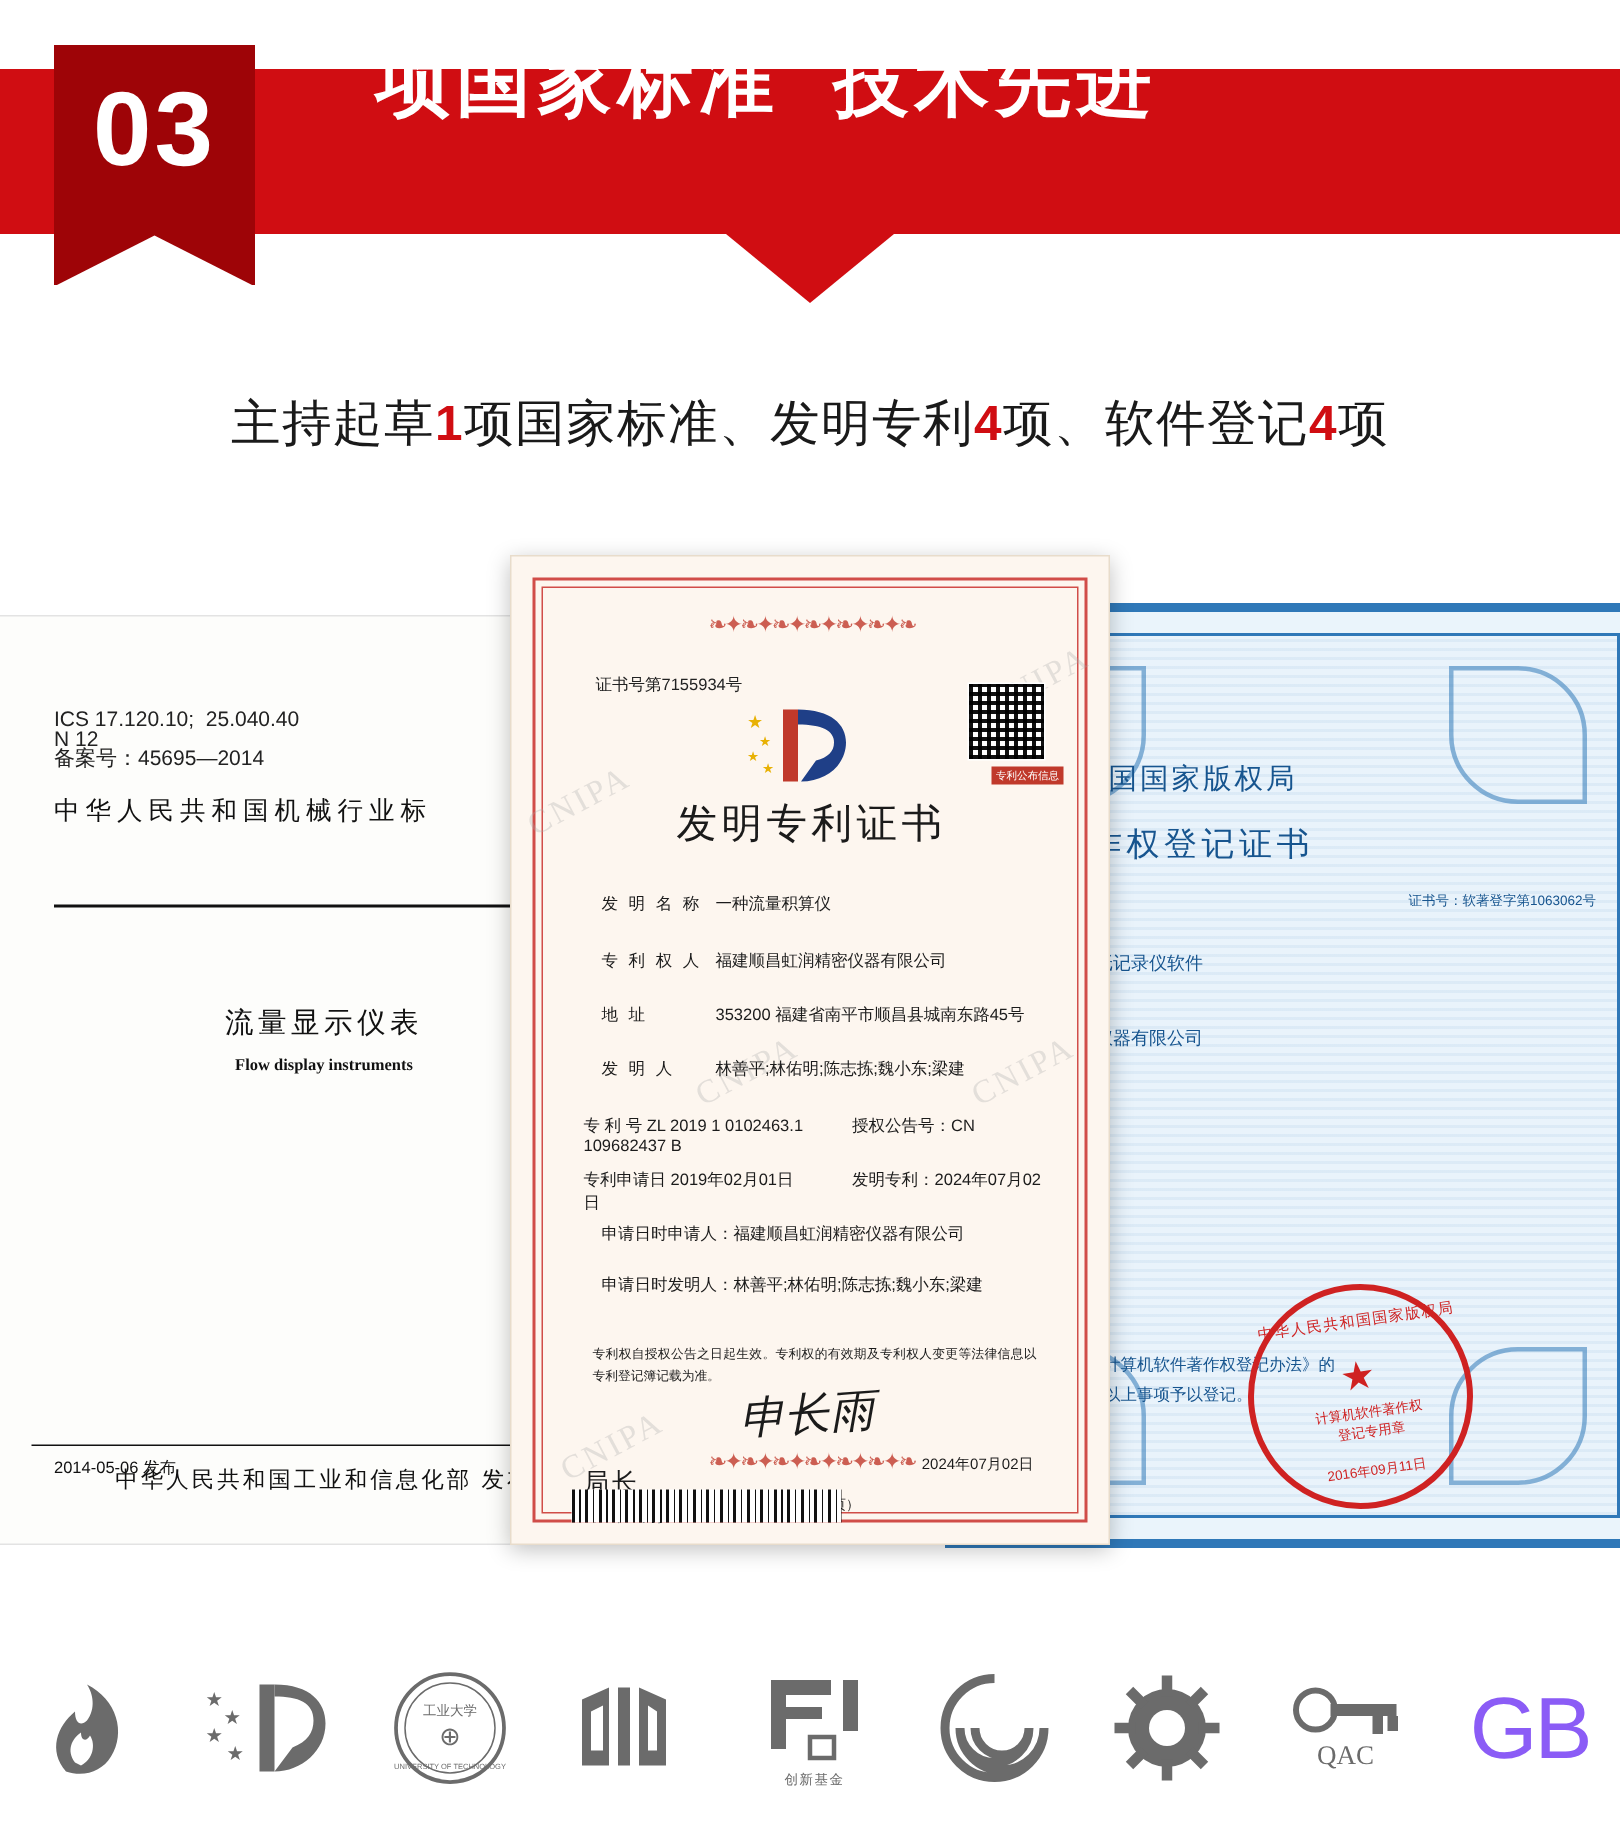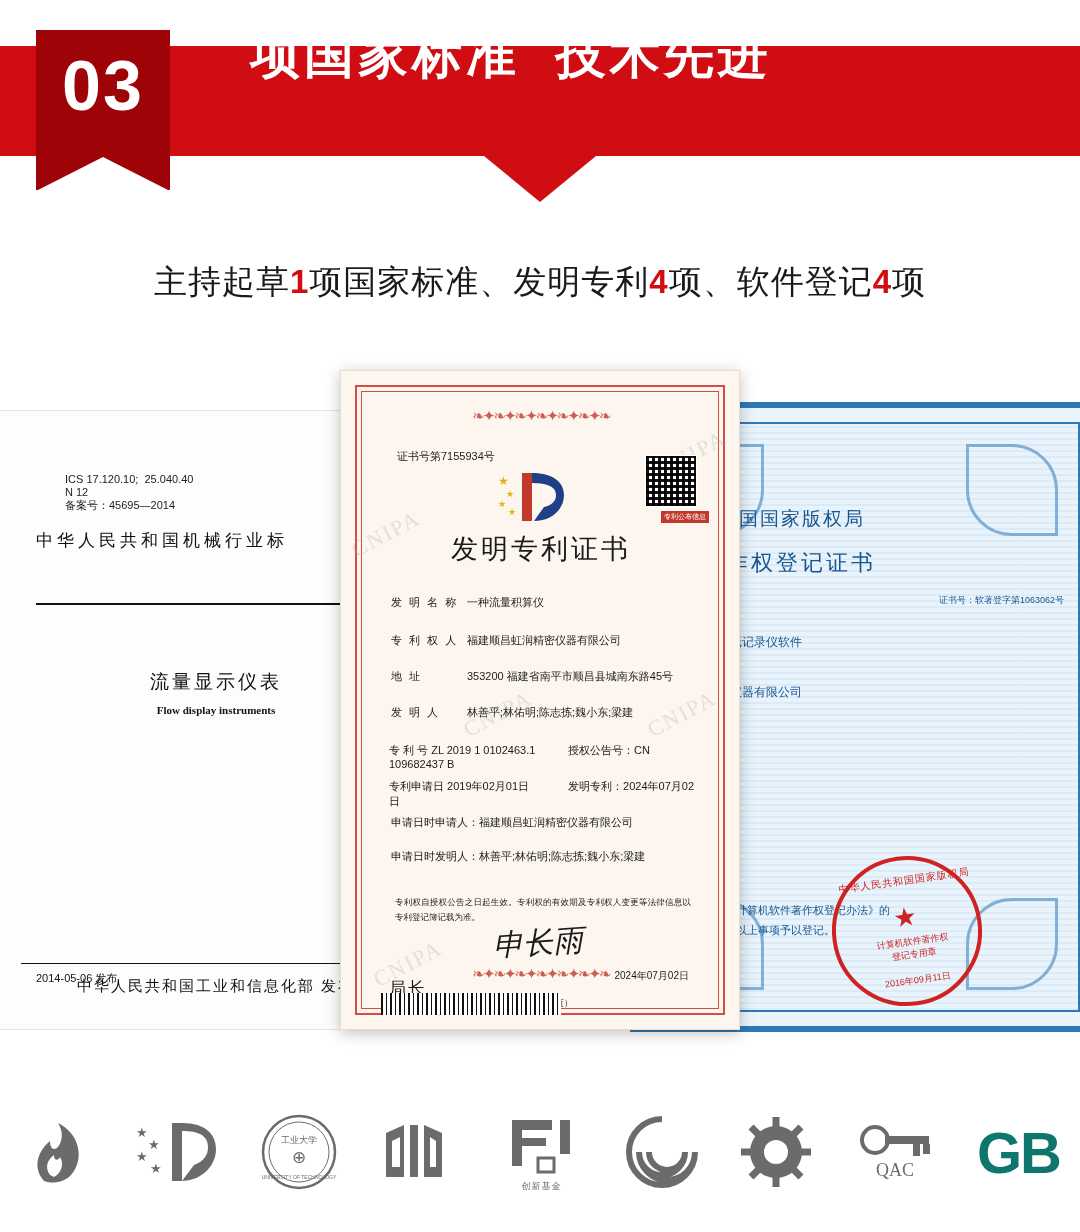--- a/index.html
+++ b/index.html
@@ -86,21 +86,21 @@
   .doc-std {
     position: absolute;
     left: -20px; top: 40px;
     width: 470px; height: 620px;
     background: #fdfdfb;
     border: 1px solid #e3e3e3;
     overflow: hidden;
   }
   .std-ics {
     position: absolute; left: 55px; top: 62px;
-    font-size: 11px; color: #222; line-height: 13px; margin-left: 29px;
+    font-size: 14px; color: #222; line-height: 13px;
   }
   .std-jb-big {
     position: absolute; right: -10px; top: 52px;
     font-size: 64px; font-weight: bold; color: #111;
     letter-spacing: 1px;
   }
   .std-nation {
     position: absolute; left: 55px; top: 118px;
     font-size: 17px; color: #111; letter-spacing: 4px;
     white-space: nowrap;
@@ -252,21 +252,21 @@
     position: absolute; right: 30px; top: 140px;
     font-size: 7px; color: #fff; background: #c0392b;
     padding: 1px 3px; white-space: nowrap;
   }
   .pt-title {
     position: absolute; left: 0; top: 160px; width: 400px;
     text-align: center; font-size: 27px; font-weight: normal;
     color: #1b1b1b; letter-spacing: 3px;
   }
   .pt-row {
-    position: absolute; left: 50px;
+    position: absolute; left: 60px;
     font-size: 11px; color: #1b1b1b; white-space: nowrap;
   }
   .pt-row .lbl { letter-spacing: 2px; display: inline-block; min-width: 76px; }
   .pt-row2col { position: absolute; left: 48px; width: 310px; font-size: 11px; color: #1b1b1b; }
   .pt-row2col .left { display: inline-block; width: 176px; }
   .pt-para {
     position: absolute; left: 54px; width: 296px;
     font-size: 8.5px; color: #1b1b1b; line-height: 15px; text-align: justify;
   }
   .pt-dir {
@@ -304,21 +304,21 @@
   
   .logos {
     position: absolute;
     left: 0; top: 1072px;
     width: 1080px; height: 160px;
     display: flex; align-items: center; justify-content: space-around;
   }
   .logo { color: #6b6b6b; text-align: center; }
   .logo svg { display: block; }
   .logo-gb {
-    font-size: 58px; font-weight: bold; color: #0f766e;
+    font-size: 58px; font-weight: normal; color: #8b5cf6;
     font-family: "Liberation Sans", sans-serif; letter-spacing: -2px;
   }
   .logo-cap { font-size: 9px; margin-top: 2px; letter-spacing: 1px; }
 </style>
 </head>
 <body>
 
 <div class="banner"></div>
 <div class="banner-tail"></div>
 <div class="banner-number-block">

